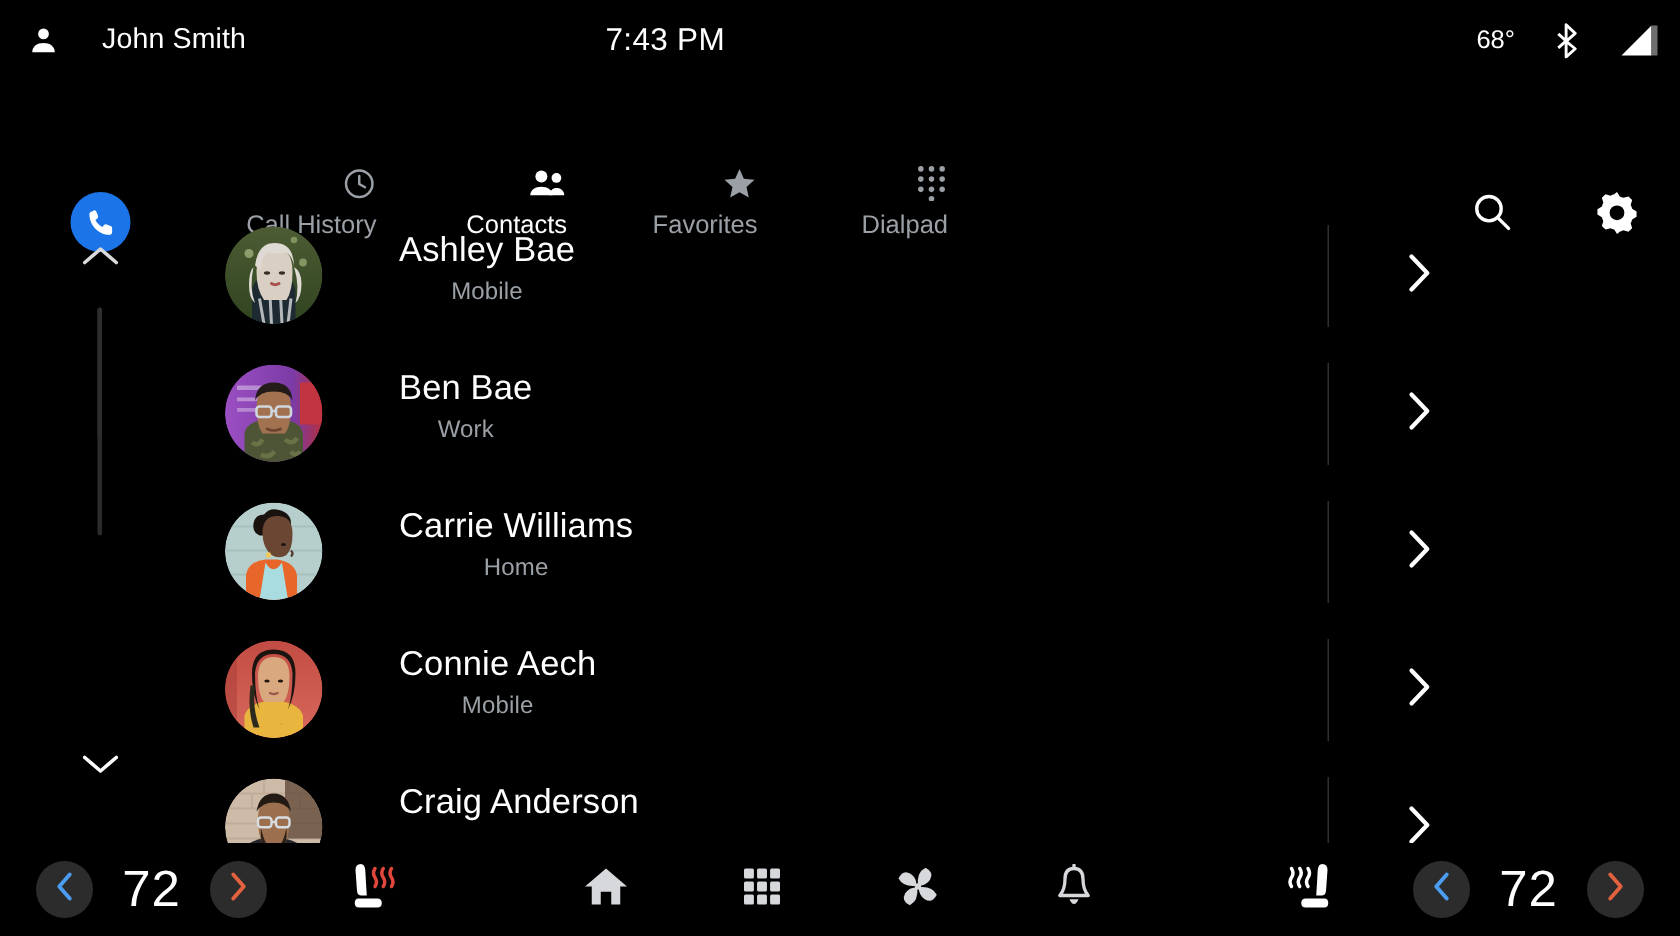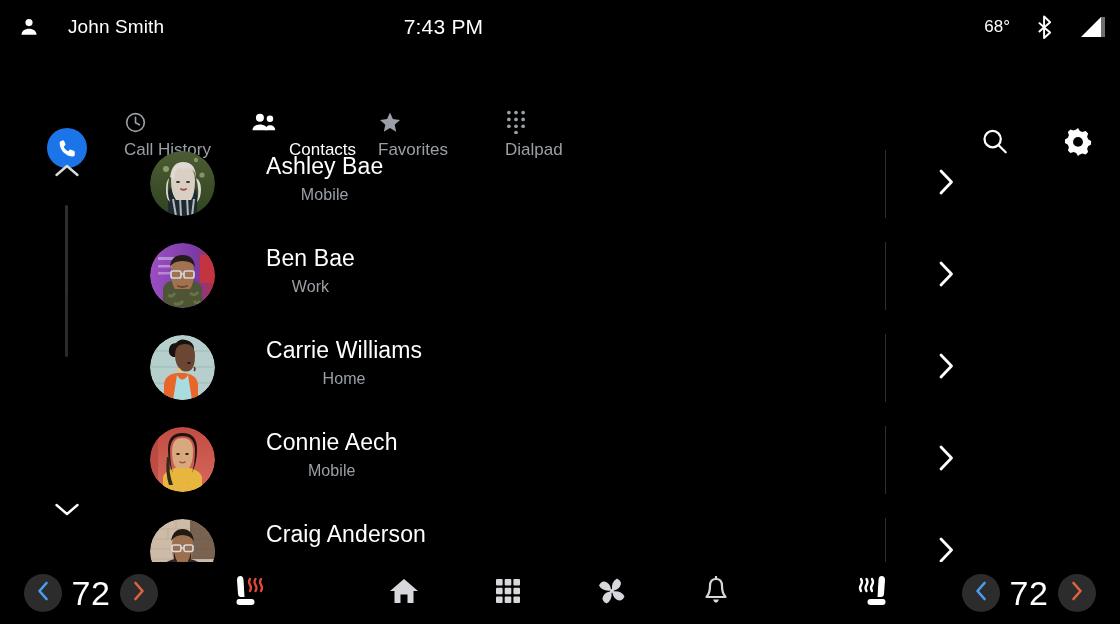--- a/index.html
+++ b/index.html
@@ -15,21 +15,21 @@
   .status-clock { position:absolute; left:0; width:887px; text-align:center; font-size:21px; color:#fff; letter-spacing:.2px; }
   .status-right { position:absolute; right:14px; display:flex; align-items:center; gap:24px; }
   .temp-outside { font-size:17px; color:#fff; }
   .icon { display:inline-flex; align-items:center; justify-content:center; }
 
   
   .tab-bar { position:absolute; top:54px; left:0; width:1120px; height:84px; }
   .phone-badge { position:absolute; left:47px; top:74px; width:40px; height:40px; border-radius:50%;
                  background:#1b74e8; display:flex; align-items:center; justify-content:center; }
   .tabs { position:absolute; left:124px; top:56px; display:flex; align-items:flex-start; }
-  .tab { width:127px; display:flex; flex-direction:column; align-items:flex-start; gap:7px; cursor:pointer; }
+  .tab { width:127px; display:flex; flex-direction:column; align-items:flex-end; gap:7px; cursor:pointer; }
   .tab .tab-ico { height:24px; display:flex; align-items:center; justify-content:center; }
   .tab .tab-label { font-size:17px; line-height:1; }
   .tab.inactive .tab-label { color:#9aa0a6; }
   .tab.active .tab-label { color:#fff;margin-left:38px; }
   .header-actions { position:absolute; right:26px; top:72px; display:flex; align-items:center; gap:52px; }
 
   
   .scrollbar { position:absolute; left:48px; top:140px; width:38px; height:420px; }
   .sb-arrow { position:absolute; left:0; width:38px; height:30px; display:flex; align-items:center; justify-content:center; cursor:pointer; }
   .sb-up { top:18px; }
@@ -43,21 +43,21 @@
   .avatar { position:absolute; left:150px; width:65px; height:65px; border-radius:50%; overflow:hidden; top:13px; }
   .avatar svg { display:block; }
   .row-text { position:absolute; left:266px; top:14px; }
   .row-name { font-size:23px; color:#fff; line-height:1.25; letter-spacing:.1px; }
   .row-sub { font-size:16px; color:#9aa0a6; margin-top:5px; letter-spacing:.1px;text-align:center; }
   .row-divider { position:absolute; left:885px; top:12px; width:1px; height:68px; background:#303030; }
   .row-chevron { position:absolute; left:930px; top:0; width:190px; height:92px; display:flex; align-items:center; justify-content:flex-start; padding-left:8px; cursor:pointer; }
 
   
   .bottom-bar { position:absolute; left:0; bottom:0; width:1120px; height:62px; background:#000; display:flex; align-items:center; }
-  .temp-cluster { display:flex; align-items:center; }
+  .temp-cluster { display:flex; align-items:center; gap:10px; }
   .temp-cluster.left { position:absolute; left:24px; }
   .temp-cluster.right { position:absolute; right:24px; }
   .round-btn { width:38px; height:38px; border-radius:50%; background:#2c2c2c; display:flex; align-items:center; justify-content:center; cursor:pointer; }
   .temp-val { font-size:34px; color:#fff; font-weight:300; min-width:58px; text-align:center; letter-spacing:.5px; }
   .seat-btn { position:absolute; cursor:pointer; }
   .seat-left { left:228px; }
   .seat-right { right:226px; }
   .sys-icons { position:absolute; left:0; width:1120px; display:flex; justify-content:center; align-items:center; gap:58px; }
   .sys-btn { width:46px; height:44px; display:flex; align-items:center; justify-content:center; cursor:pointer; }
 </style>

